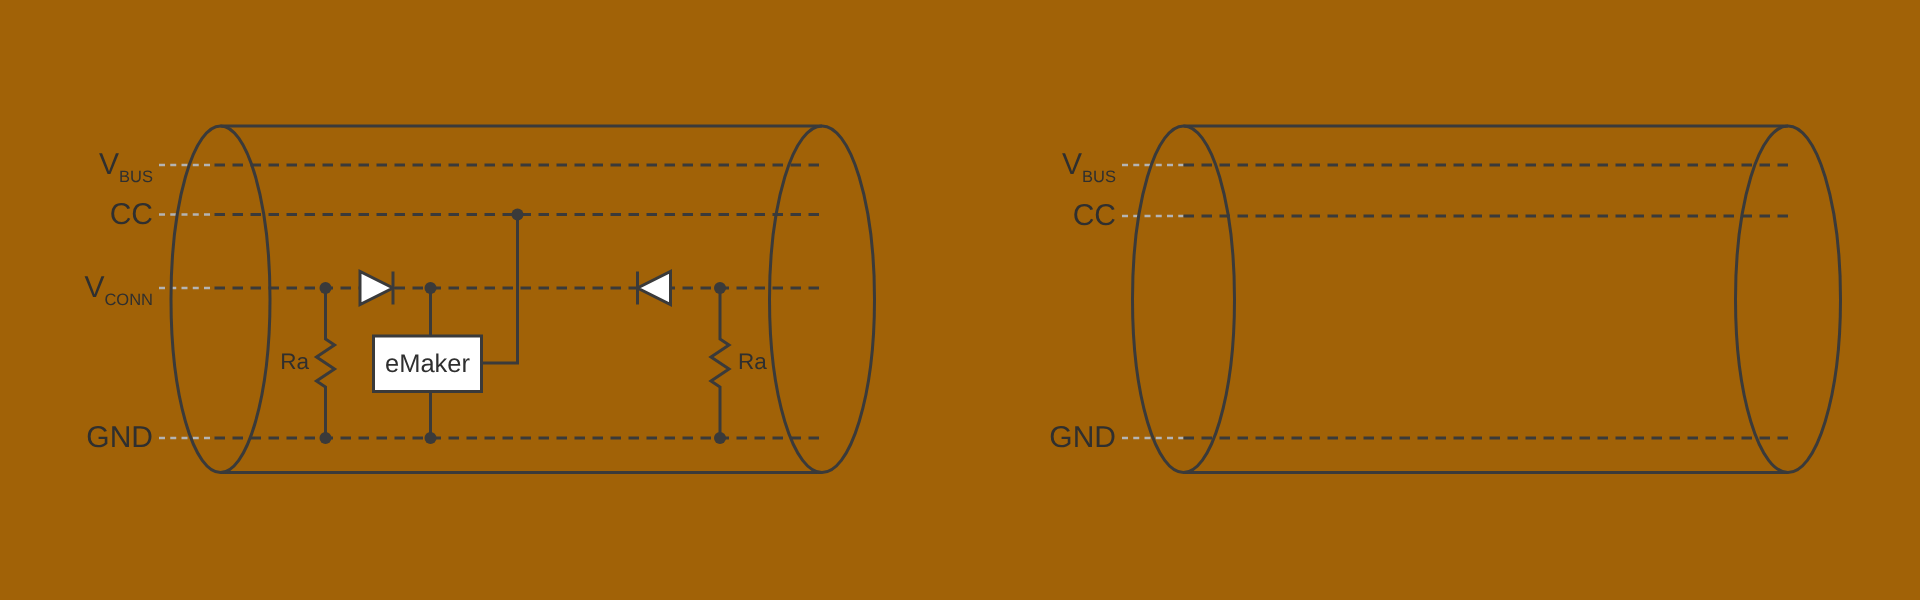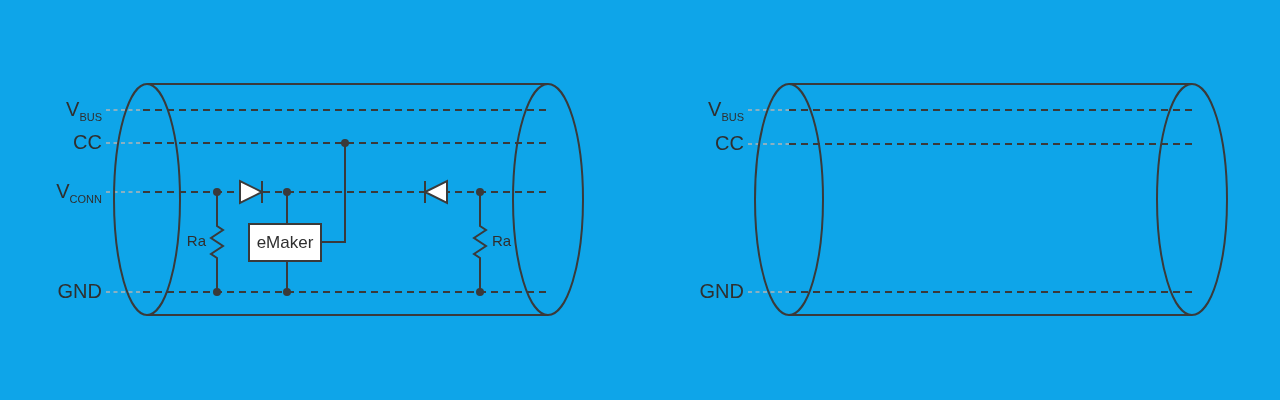--- a/index.html
+++ b/index.html
@@ -7,21 +7,21 @@
     padding: 0;
     width: 1280px;
     height: 400px;
     background: #ffffff;
     overflow: hidden;
   }
   .stage {
     position: relative;
     width: 1280px;
     height: 400px;
-    background: #0ea5e9;
+    background: #a16207;
   }
   svg { display: block; }
 
   
   .wires   { stroke-dasharray: 7 5;   stroke-width: 2;   fill: none; stroke-linecap: butt; }
   .leaders { stroke-dasharray: 4 3.5; stroke-width: 1.7; fill: none; }
   .body    { fill: none; stroke-width: 2; }
   .circuit { fill: none; stroke-width: 2; stroke-linejoin: miter; }
   .circuit .whitefill { fill: #ffffff; }
   .dots    { stroke: none; }

